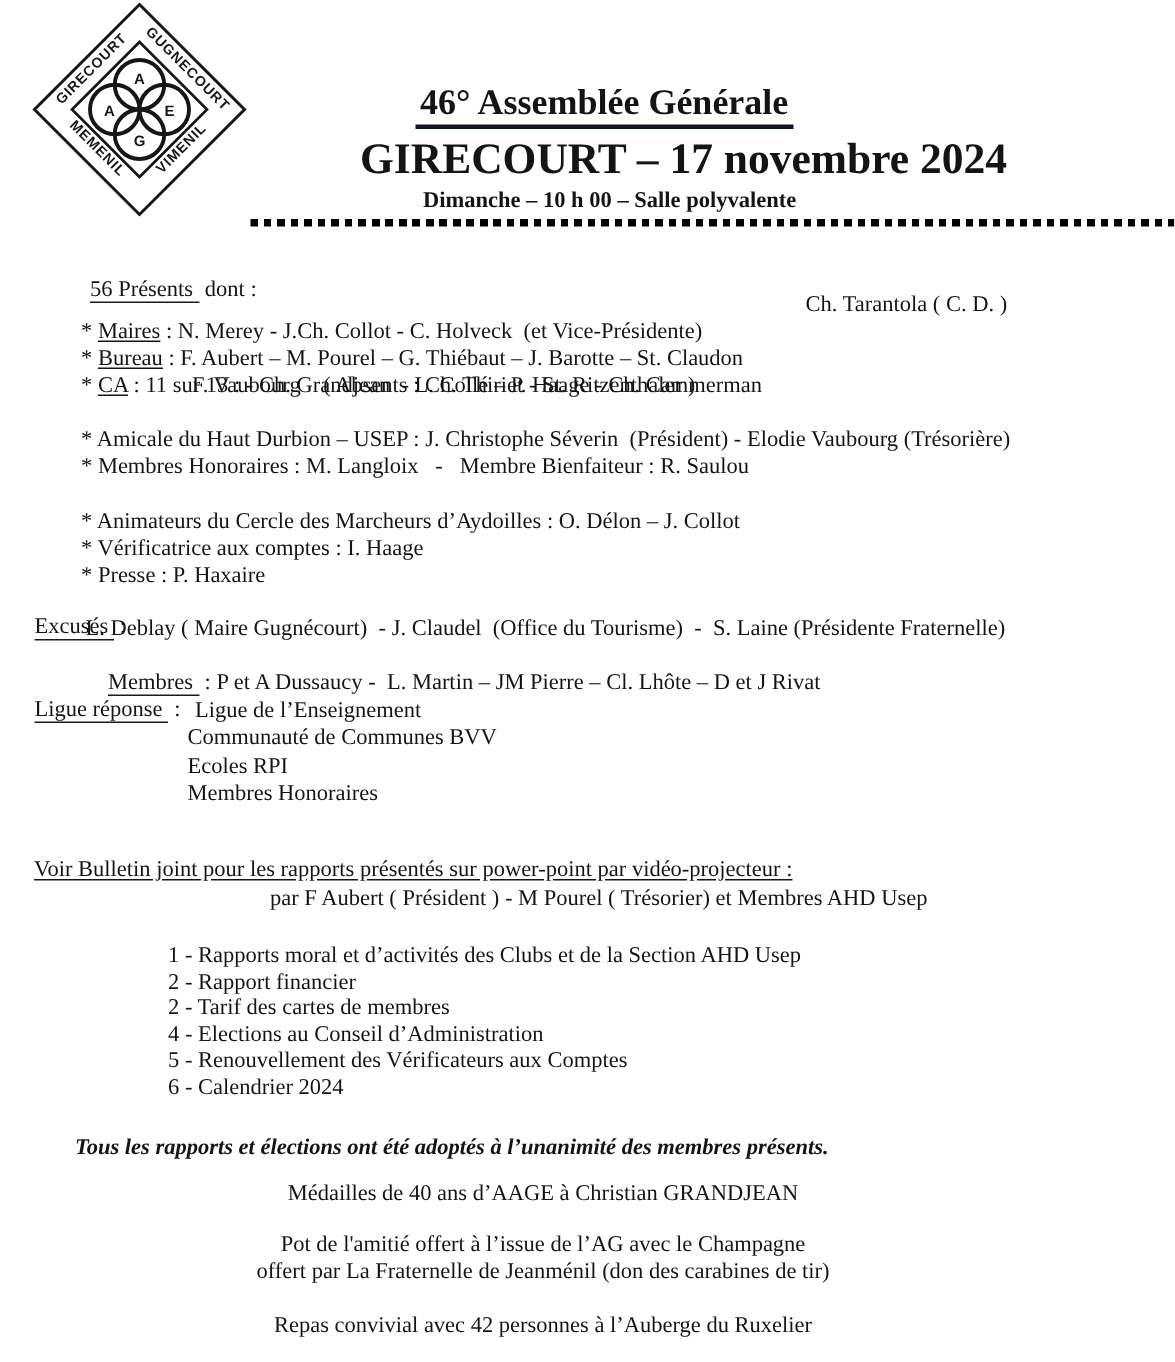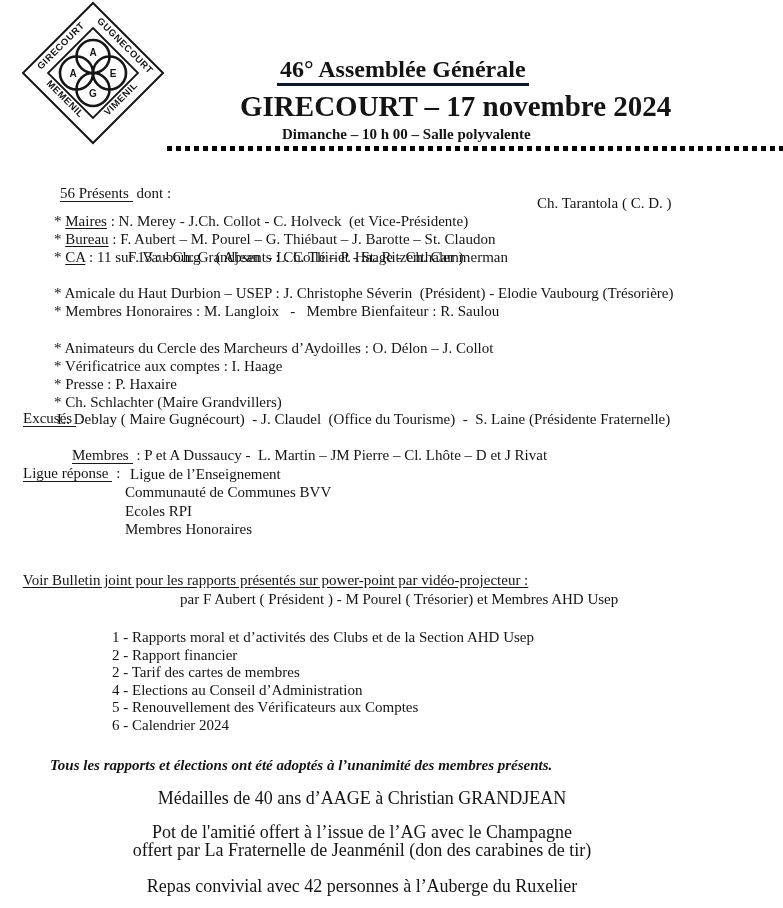--- a/index.html
+++ b/index.html
@@ -13,21 +13,21 @@
   .title1 { position:absolute; left:277px; top:56px; font-size:24px; font-weight:bold; }
   .title1 span { border-bottom:3px solid #0f172a; padding:0 3px 1px 3px; white-space:pre; }
   .title2 { position:absolute; left:240px; top:90px; font-size:29px; font-weight:bold; white-space:pre; }
   .title3 { position:absolute; left:282px; top:126px; font-size:15px; font-weight:bold; white-space:pre;text-align:center; }
   .dotline {
     position:absolute; left:167px; top:146px; width:616px; height:5px;
     background:repeating-linear-gradient(90deg,#000 0 5px,transparent 5px 9px);
   }
   .right-col { position:absolute; left:498px; top:0; white-space:pre; }
   .bolditalic { font-weight:bold; font-style:italic; }
-  .centerline { position:absolute; left:0; width:724px; text-align:center; font-size:18px; white-space:pre; }
+  .centerline { position:absolute; left:0; width:724px; text-align:center; font-size:15px; white-space:pre; }
   svg text.edge {
     font-family:"Liberation Sans", sans-serif; font-weight:bold; font-size:9.5px;
     letter-spacing:0.6px; fill:#161616;
   }
   svg text.ring {
     font-family:"Liberation Sans", sans-serif; font-weight:bold; font-size:10px;
     fill:#161616; text-anchor:middle;
   }
 </style>
 </head>
@@ -86,23 +86,20 @@
   </div>
   <div class="ln" style="left:39px; top:321px;">
     <span>*</span><span> </span><span>Animateurs du Cercle des Marcheurs d’Aydoilles : O. Délon – J. Collot</span>
   </div>
   <div class="ln" style="left:39px; top:339px;">
     <span>*</span><span> </span><span>Vérificatrice aux comptes : I. Haage</span>
   </div>
   <div class="ln" style="left:39px; top:357px;">
     <span>*</span><span> </span><span>Presse : P. Haxaire</span>
   </div>
-  <div class="ln" style="left:39px; top:375px;">
-    <span>*</span><span> </span><span>Ch. Schlachter (Maire Grandvillers)</span>
-  </div>
 
   <div class="ln" style="left:8px; top:391px;">
     <span class="hu">Excusés</span><span> :</span>
   </div>
   <div class="ln" style="left:57px; top:410px;">L. Deblay ( Maire Gugnécourt)  - J. Claudel  (Office du Tourisme)  -  S. Laine (Présidente Fraternelle)</div>
   <div class="ln" style="left:57px; top:428px;">
     <span class="hu">Membres</span><span> : P et A Dussaucy -  L. Martin – JM Pierre – Cl. Lhôte – D et J Rivat</span>
   </div>
 
   <div class="ln" style="left:8px; top:446px;">

